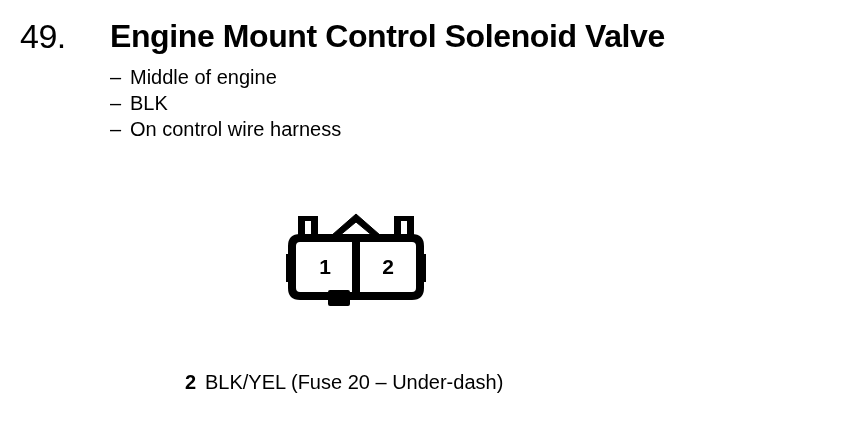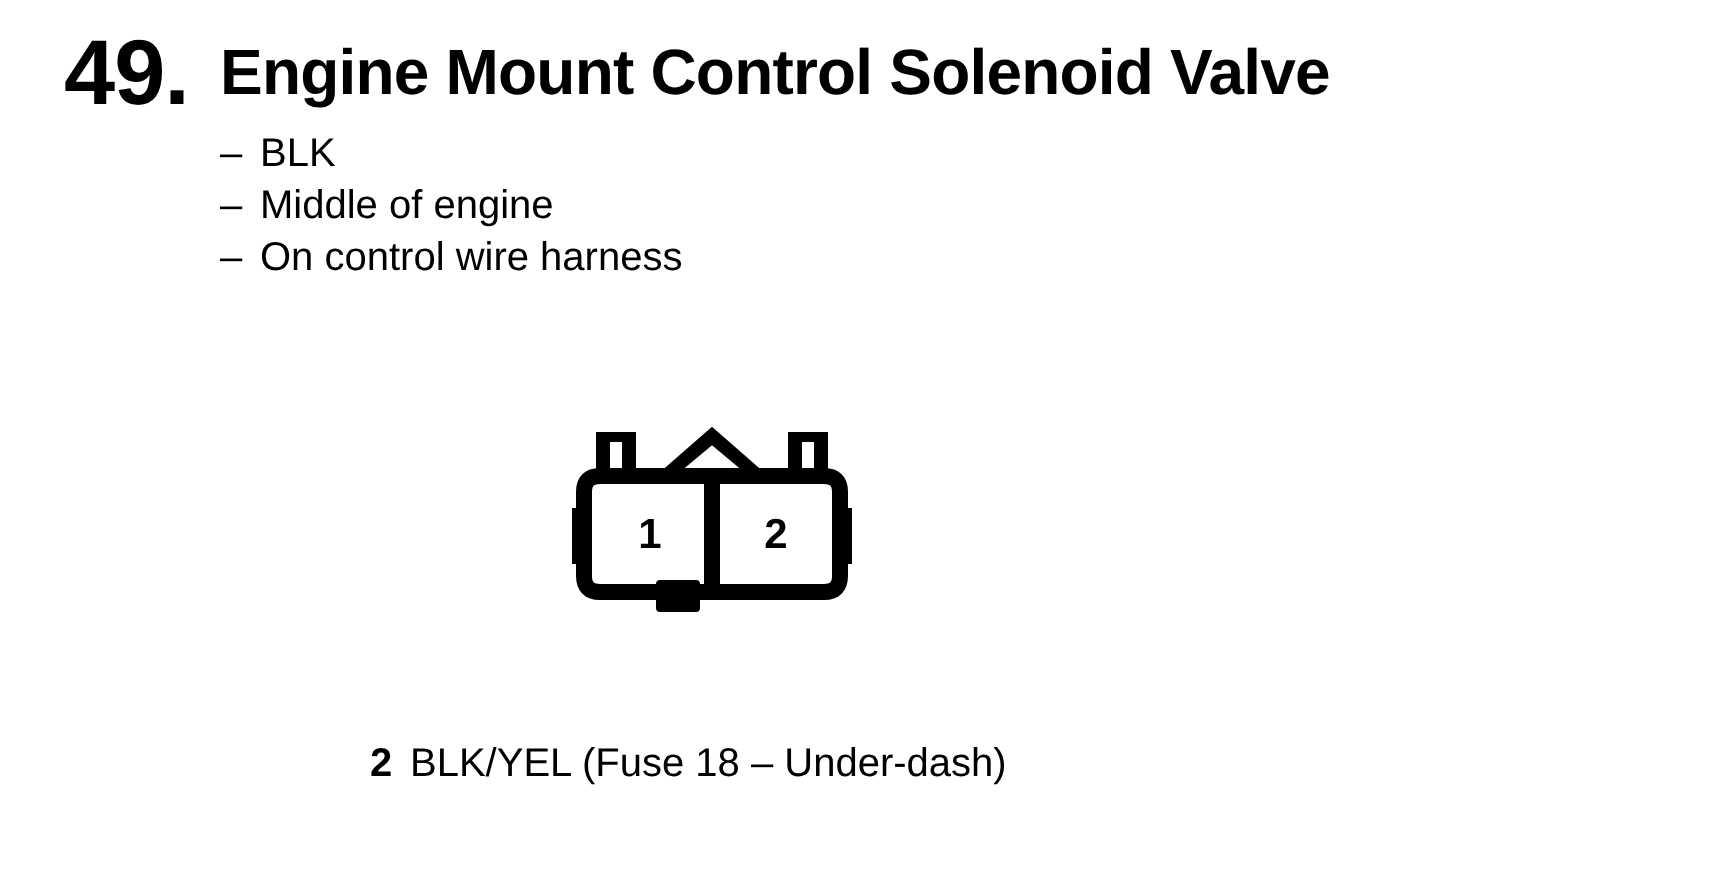--- a/index.html
+++ b/index.html
@@ -23,25 +23,24 @@
     left: 0;
     top: 14px;
     width: 864px;
     height: 46px;
     white-space: nowrap;
   }
   .heading-number {
     position: absolute;
     left: 20px;
     top: 0;
-    font-size: 46px;
-    font-weight: bold;
+    font-size: 34px;
+    font-weight: normal;
     letter-spacing: -0.5px;
     line-height: 44px;
-    margin-left: 12px;
   }
   .heading-title {
     position: absolute;
     left: 110px;
     top: 0;
     font-size: 32px;
     font-weight: bold;
     letter-spacing: -0.4px;
     line-height: 44px;
   }
@@ -110,24 +109,24 @@
 </head>
 <body>
 
 <div class="heading">
   <span class="heading-number">49.</span>
   <span class="heading-title">Engine Mount Control Solenoid Valve</span>
 </div>
 
 <div class="notes">
   <div class="note-row">
-    <span class="note-dash">–</span><span class="note-text">BLK</span>
+    <span class="note-dash">–</span><span class="note-text">Middle of engine</span>
   </div>
   <div class="note-row">
-    <span class="note-dash">–</span><span class="note-text">Middle of engine</span>
+    <span class="note-dash">–</span><span class="note-text">BLK</span>
   </div>
   <div class="note-row">
     <span class="note-dash">–</span><span class="note-text">On control wire harness</span>
   </div>
 </div>
 
 <div class="connector-wrap">
   <svg class="connector-svg" width="190" height="115" viewBox="0 0 190 115" xmlns="http://www.w3.org/2000/svg">
 
     <path d="M 54 42 L 86 14 L 118 42 L 110 42 L 86 22 L 62 42 Z" fill="#000000" stroke="#000000" stroke-width="1"></path>
@@ -156,15 +155,15 @@
 
     <line x1="86" y1="38" x2="86" y2="96" stroke="#000000" stroke-width="8"></line>
 
     <text class="pin-number" x="55" y="74" text-anchor="middle">1</text>
     <text class="pin-number" x="118" y="74" text-anchor="middle">2</text>
   </svg>
 </div>
 
 <div class="legend">
   <div class="legend-row">
-    <span class="legend-pin">2</span><span class="legend-desc">BLK/YEL (Fuse 18 – Under-dash)</span>
+    <span class="legend-pin">2</span><span class="legend-desc">BLK/YEL (Fuse 20 – Under-dash)</span>
   </div>
 </div>
 
 </body></html>

